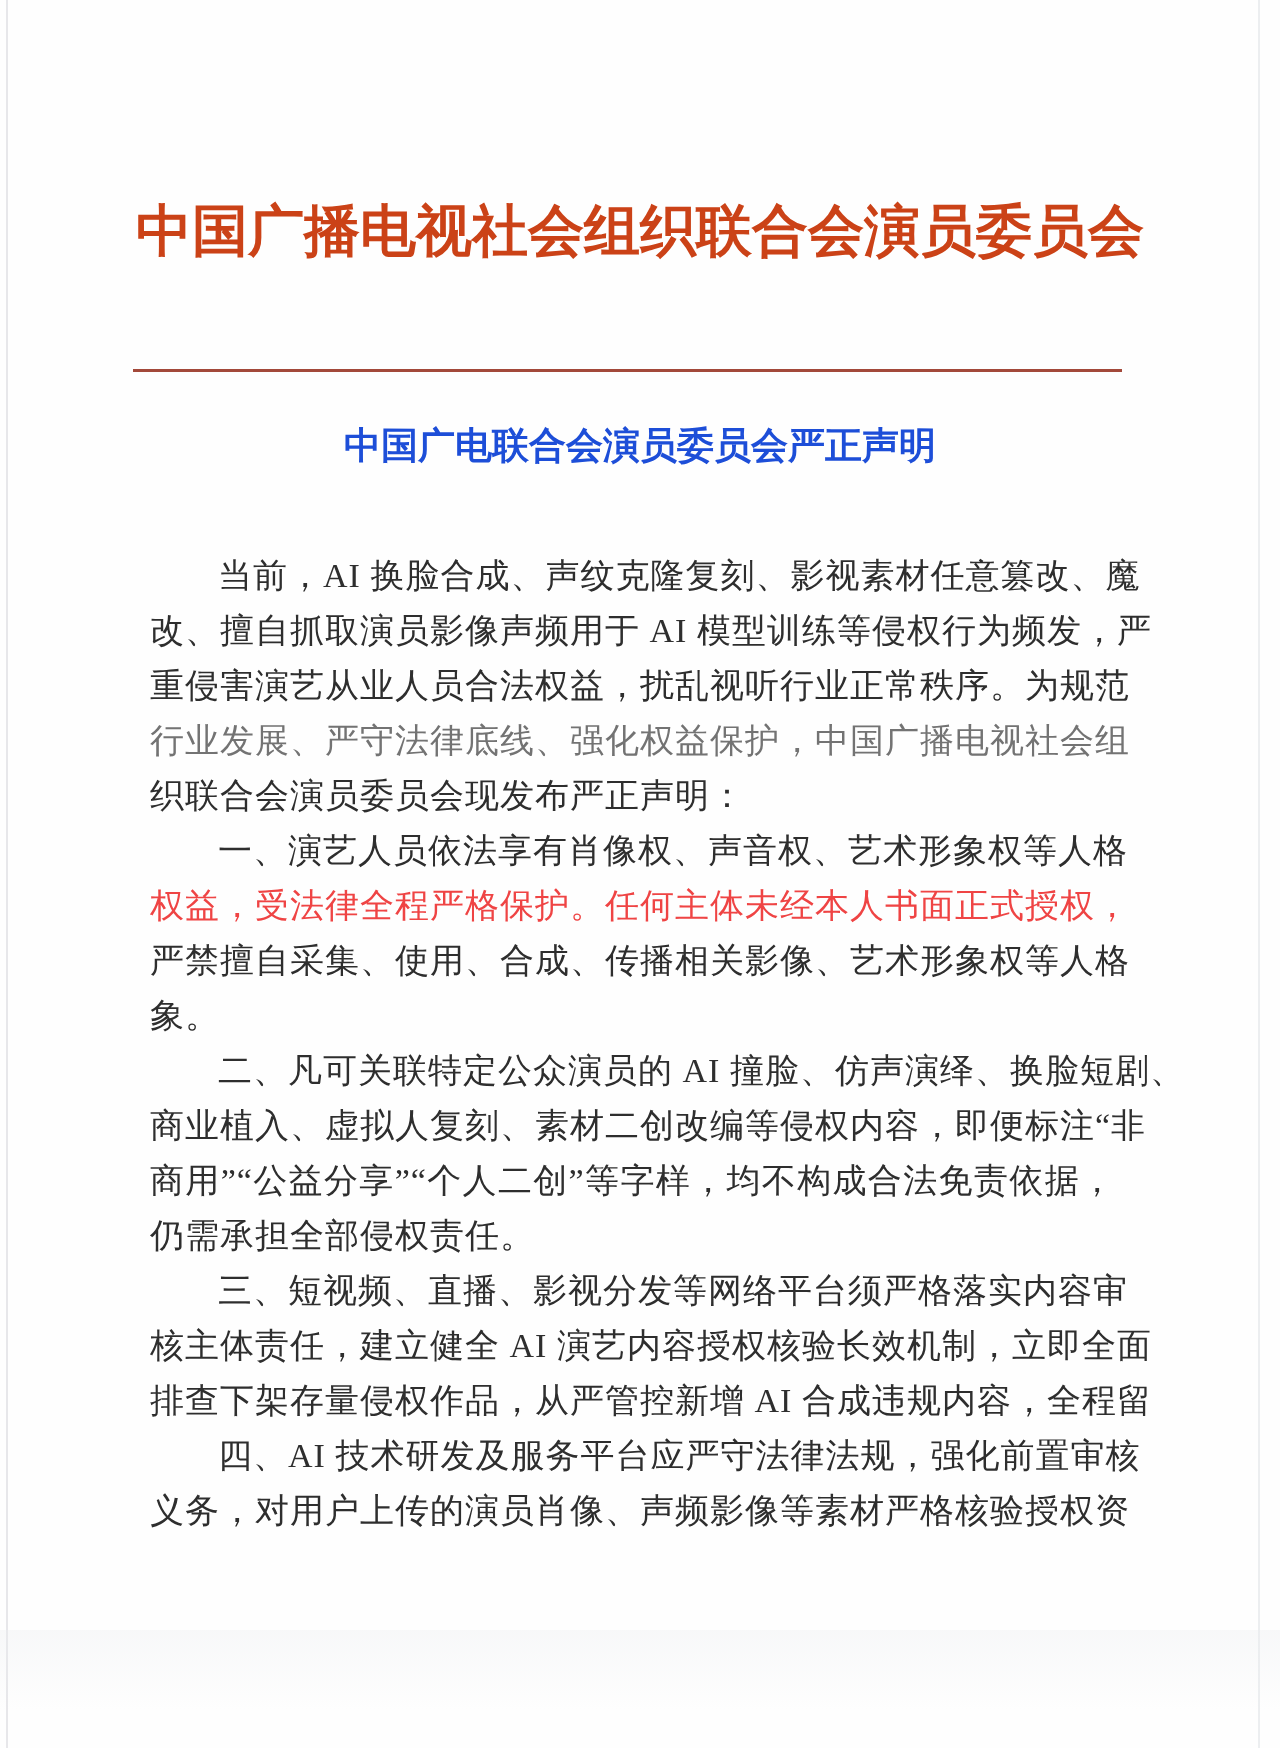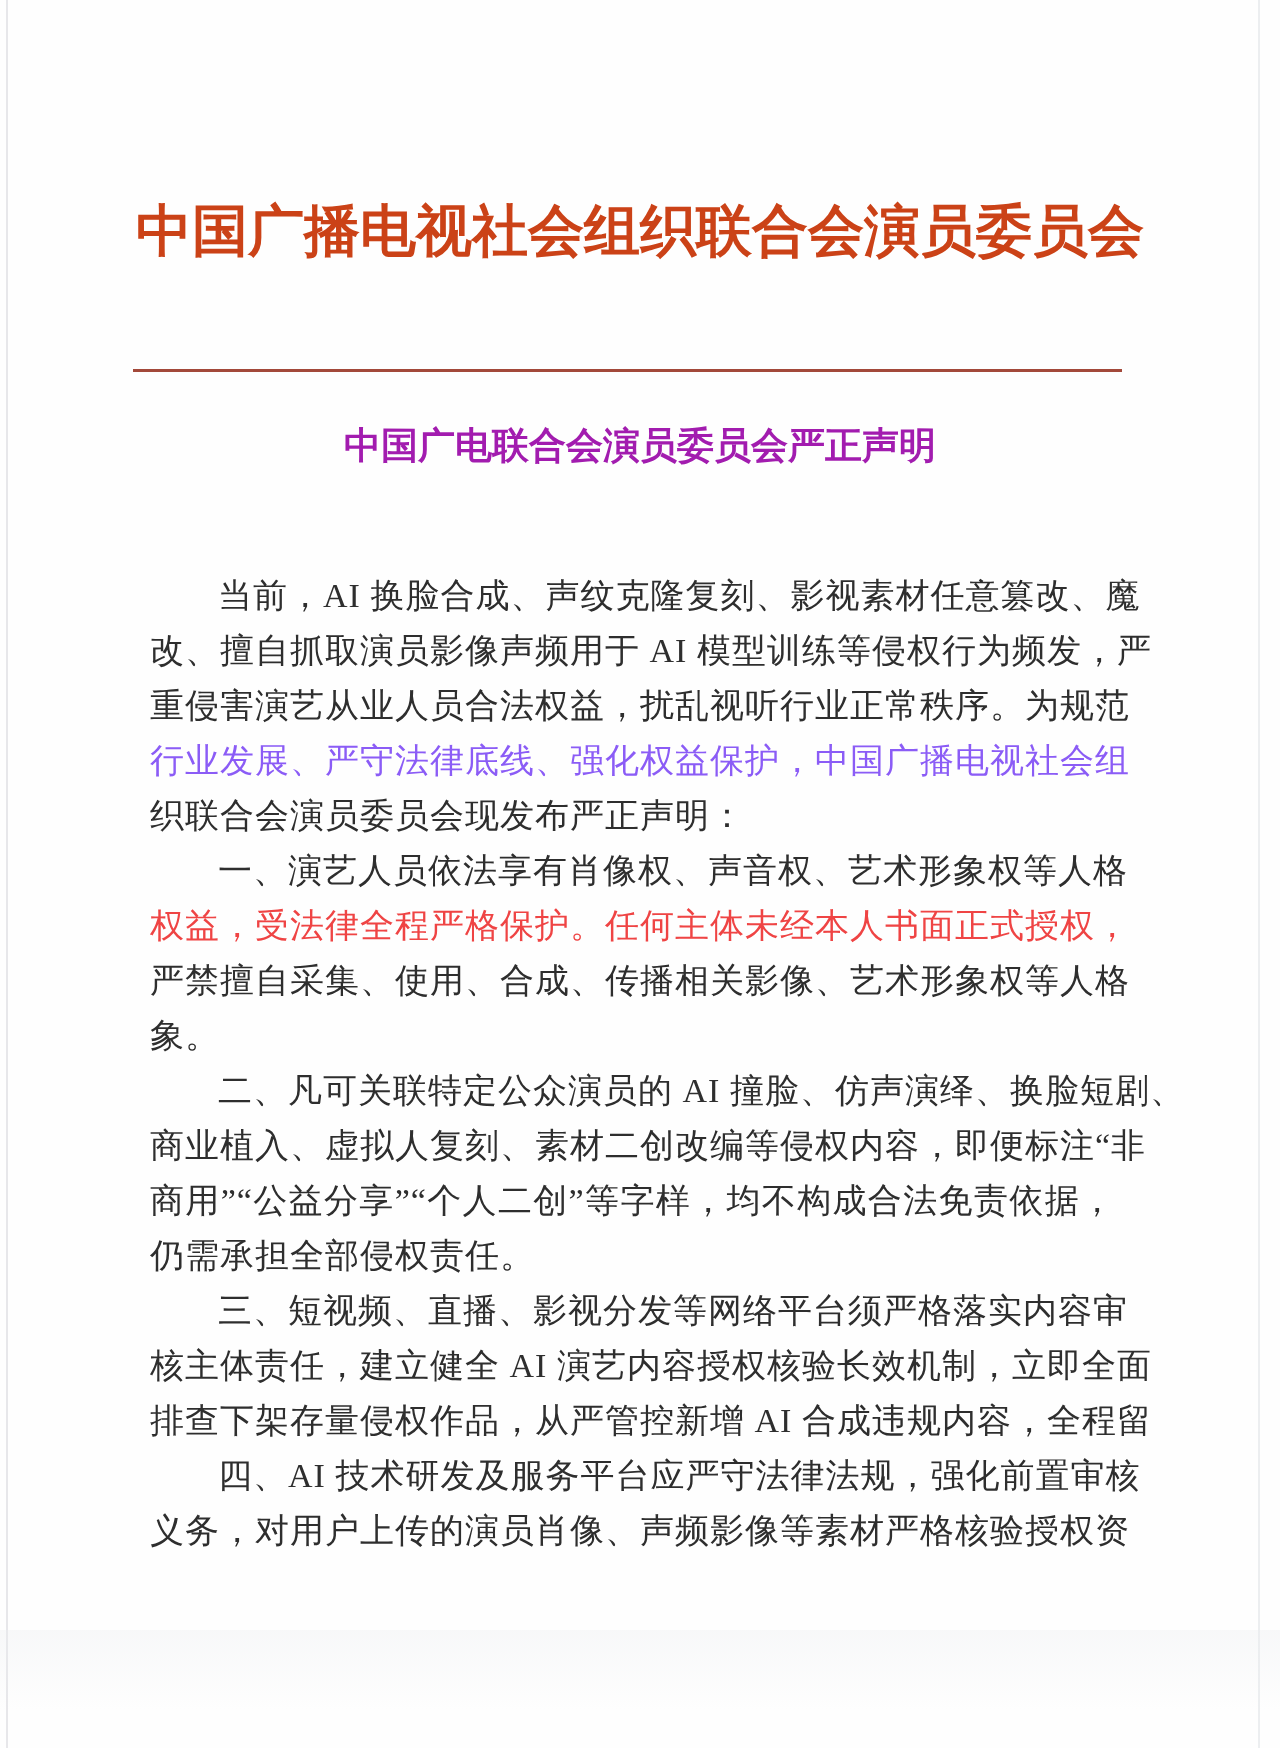--- a/index.html
+++ b/index.html
@@ -57,27 +57,27 @@
   .doc-title {
     position: absolute;
     top: 422px;
     left: 0;
     width: 100%;
     text-align: center;
     font-family: "Liberation Sans", "DejaVu Sans", sans-serif;
     font-weight: 800;
     font-size: 37px;
     line-height: 48px;
-    color: #a21caf;
+    color: #1d4ed8;
     letter-spacing: 0px;
     white-space: nowrap;
   }
   .document-body {
     position: absolute;
-    top: 568px;
+    top: 548px;
     left: 150px;
     width: 965px;
   }
   .document-body .line {
     font-size: 34px;
     line-height: 55px;
     height: 55px;
     letter-spacing: 1px;
     color: #2e2e2e;
     text-align: justify;
@@ -105,21 +105,21 @@
   <div class="org-header" style="color: rgb(203, 66, 23);">中国广播电视社会组织联合会演员委员会</div>
 
   <div class="red-rule" style="background: rgb(163, 73, 58);"></div>
 
   <div class="doc-title">中国广电联合会演员委员会严正声明</div>
 
   <div class="document-body">
       <div class="line indent" style="color: rgb(46, 46, 46);">当前，AI 换脸合成、声纹克隆复刻、影视素材任意篡改、魔</div>
       <div class="line" style="color: rgb(46, 46, 46);">改、擅自抓取演员影像声频用于 AI 模型训练等侵权行为频发，严</div>
       <div class="line" style="color: rgb(46, 46, 46);">重侵害演艺从业人员合法权益，扰乱视听行业正常秩序。为规范</div>
-      <div class="line" style="color: #8b5cf6;">行业发展、严守法律底线、强化权益保护，中国广播电视社会组</div>
+      <div class="line" style="color: #737373;">行业发展、严守法律底线、强化权益保护，中国广播电视社会组</div>
       <div class="line end" style="color: rgb(46, 46, 46);">织联合会演员委员会现发布严正声明：</div>
       <div class="line indent" style="color: rgb(46, 46, 46);">一、演艺人员依法享有肖像权、声音权、艺术形象权等人格</div>
       <div class="line" style="color: #ef4444;">权益，受法律全程严格保护。任何主体未经本人书面正式授权，</div>
       <div class="line" style="color: rgb(46, 46, 46);">严禁擅自采集、使用、合成、传播相关影像、艺术形象权等人格</div>
       <div class="line end" style="color: rgb(46, 46, 46);">象。</div>
       <div class="line indent" style="color: rgb(46, 46, 46);">二、凡可关联特定公众演员的 AI 撞脸、仿声演绎、换脸短剧、</div>
       <div class="line" style="color: rgb(46, 46, 46);">商业植入、虚拟人复刻、素材二创改编等侵权内容，即便标注“非</div>
       <div class="line" style="color: rgb(46, 46, 46);">商用”“公益分享”“个人二创”等字样，均不构成合法免责依据，</div>
       <div class="line end" style="color: rgb(46, 46, 46);">仍需承担全部侵权责任。</div>
       <div class="line indent" style="color: rgb(46, 46, 46);">三、短视频、直播、影视分发等网络平台须严格落实内容审</div>

